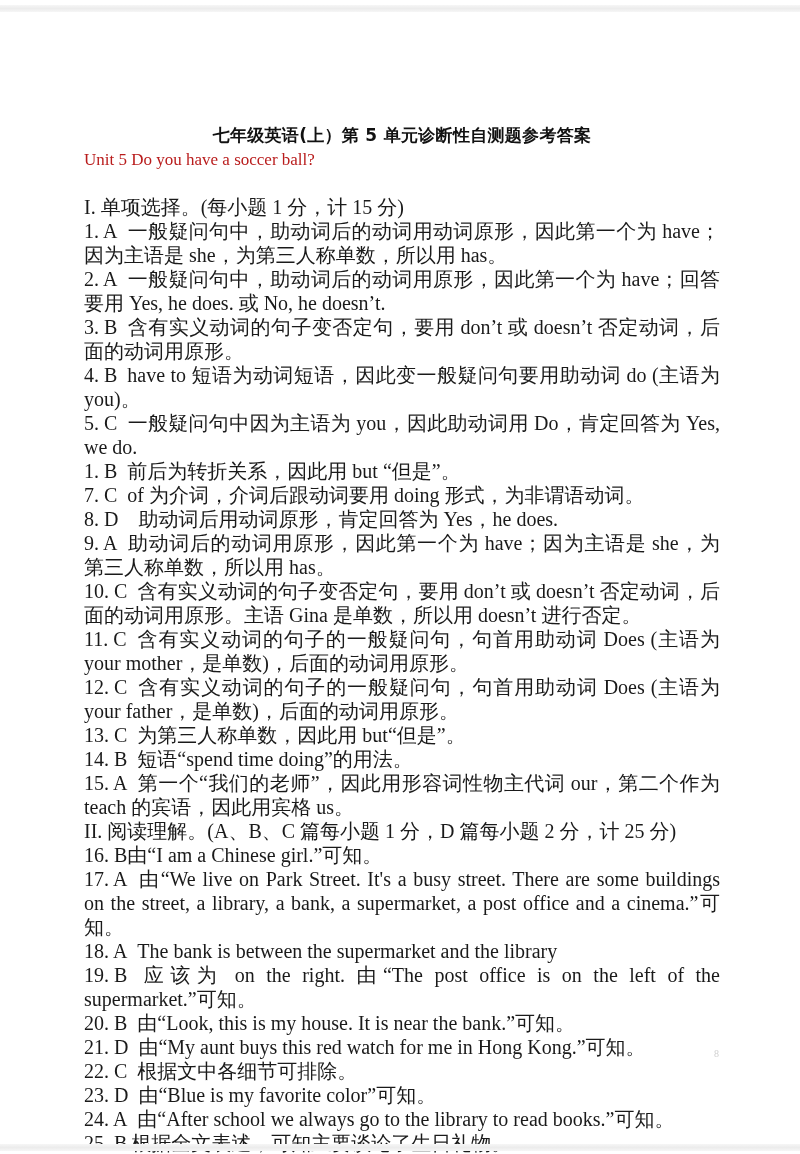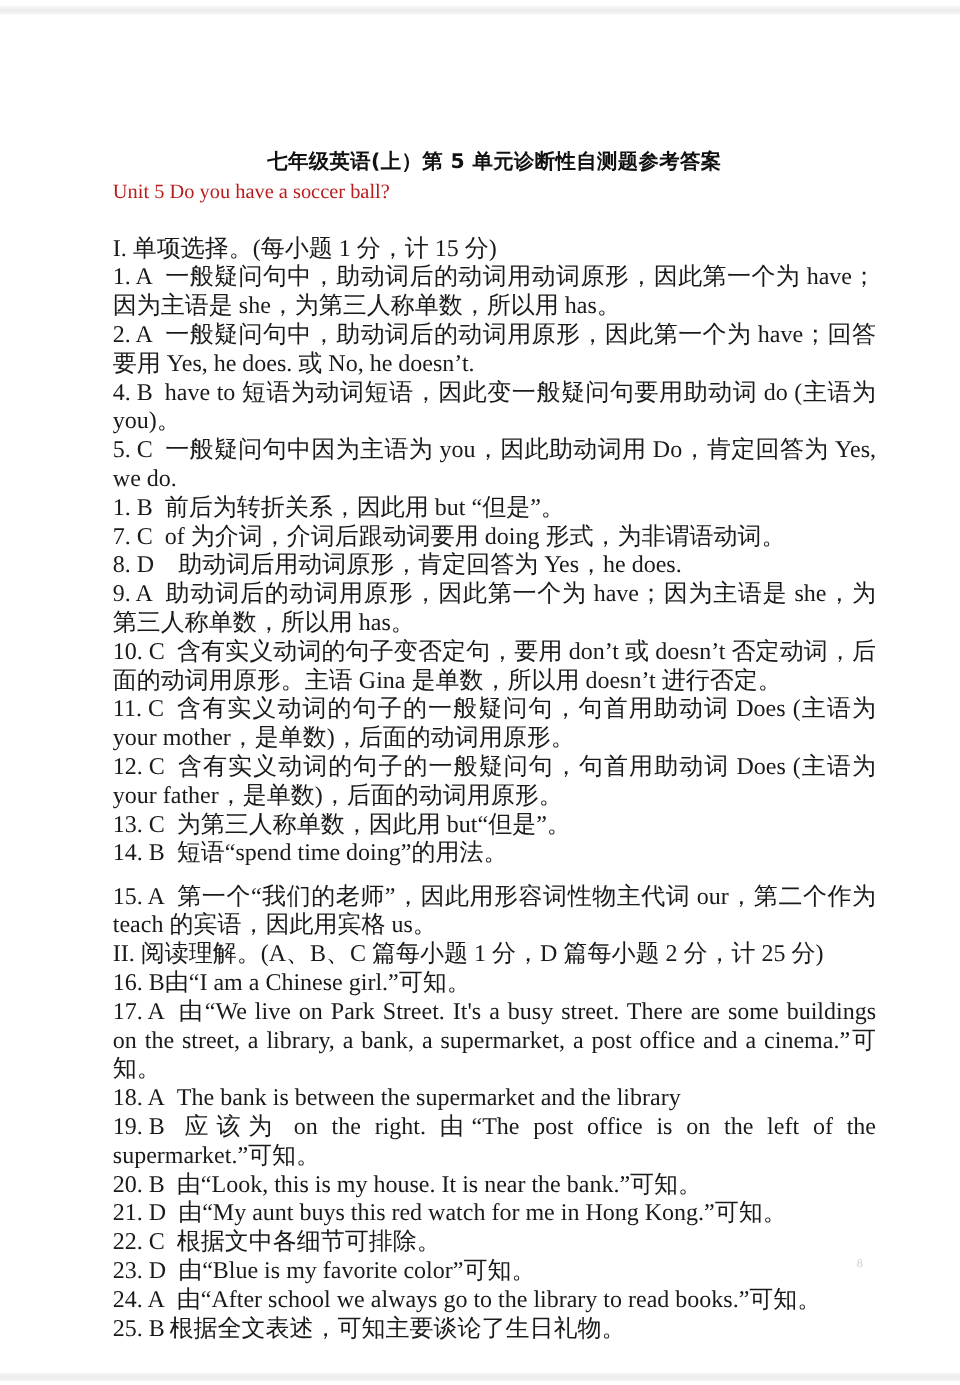--- a/index.html
+++ b/index.html
@@ -10,21 +10,21 @@
   }
   .band-top {
     position: absolute; left: 0; top: 5px; width: 800px; height: 7px;
     background: linear-gradient(#f6f6f6, #ececec 50%, #f6f6f6);
   }
   .band-bottom {
     position: absolute; left: 0; top: 1144px; width: 800px; height: 7px;
     background: linear-gradient(#f6f6f6, #ececec 50%, #f6f6f6);
   }
   .page {
-    position: absolute; left: 94px; top: 122px; width: 636px;
+    position: absolute; left: 84px; top: 122px; width: 636px;
   }
   .title {
     text-align: center; font-family: "DejaVu Sans", "Liberation Sans", sans-serif;
     font-weight: bold; font-size: 17px; line-height: 26px; letter-spacing: 0.3px;
     color: #111;
   }
   .subtitle {
     text-align: left; font-size: 17px; line-height: 24px; margin-top: 0px;
     color: #b91c1c;
   }
@@ -43,32 +43,33 @@
 <div class="page">
   <div class="title">七年级英语(上）第 5 单元诊断性自测题参考答案</div>
   <div class="subtitle">Unit 5 Do you have a soccer ball?</div>
 
   <div class="body-text">
 
     <div class="line">I.  单项选择。(每小题 1 分，计 15 分)</div>
     <div id="sec0">
         <div class="line"><span class="num" style="margin-right: 10px;">1. A</span><span>一般疑问句中，助动词后的动词用动词原形，因此第一个为 have；因为主语是 she，为第三人称单数，所以用 has。</span></div>
         <div class="line"><span class="num" style="margin-right: 10px;">2. A</span><span>一般疑问句中，助动词后的动词用原形，因此第一个为 have；回答要用 Yes, he does. 或 No, he doesn’t.</span></div>
+        <div class="line"><span class="num" style="margin-right: 10px;">3. B</span><span>含有实义动词的句子变否定句，要用 don’t 或 doesn’t 否定动词，后面的动词用原形。</span></div>
         <div class="line"><span class="num" style="margin-right: 10px;">4. B</span><span>have to 短语为动词短语，因此变一般疑问句要用助动词 do (主语为 you)。</span></div>
         <div class="line"><span class="num" style="margin-right: 10px;">5. C</span><span>一般疑问句中因为主语为 you，因此助动词用 Do，肯定回答为 Yes, we do.</span></div>
         <div class="line"><span class="num" style="margin-right: 10px;">1. B</span><span>前后为转折关系，因此用 but “但是”。</span></div>
         <div class="line"><span class="num" style="margin-right: 10px;">7. C</span><span>of 为介词，介词后跟动词要用 doing 形式，为非谓语动词。</span></div>
         <div class="line"><span class="num" style="margin-right: 20px;">8. D</span><span>助动词后用动词原形，肯定回答为 Yes，he does.</span></div>
         <div class="line"><span class="num" style="margin-right: 10px;">9. A</span><span>助动词后的动词用原形，因此第一个为 have；因为主语是 she，为第三人称单数，所以用 has。</span></div>
         <div class="line"><span class="num" style="margin-right: 10px;">10. C</span><span>含有实义动词的句子变否定句，要用 don’t 或 doesn’t 否定动词，后面的动词用原形。主语 Gina 是单数，所以用 doesn’t 进行否定。</span></div>
         <div class="line"><span class="num" style="margin-right: 10px;">11. C</span><span>含有实义动词的句子的一般疑问句，句首用助动词 Does (主语为 your mother，是单数)，后面的动词用原形。</span></div>
         <div class="line"><span class="num" style="margin-right: 10px;">12. C</span><span>含有实义动词的句子的一般疑问句，句首用助动词 Does (主语为 your father，是单数)，后面的动词用原形。</span></div>
         <div class="line"><span class="num" style="margin-right: 10px;">13. C</span><span>为第三人称单数，因此用 but“但是”。</span></div>
         <div class="line"><span class="num" style="margin-right: 10px;">14. B</span><span>短语“spend time doing”的用法。</span></div>
-        <div class="line"><span class="num" style="margin-right: 10px; margin-top: 12px;">15. A</span><span>第一个“我们的老师”，因此用形容词性物主代词 our，第二个作为 teach 的宾语，因此用宾格 us。</span></div>
+        <div class="line"><span class="num" style="margin-right: 10px;">15. A</span><span>第一个“我们的老师”，因此用形容词性物主代词 our，第二个作为 teach 的宾语，因此用宾格 us。</span></div>
       </div>
 
     <div class="line">II.  阅读理解。(A、B、C 篇每小题 1 分，D 篇每小题 2 分，计 25 分)</div>
     <div id="sec1">
         <div class="line"><span class="num" style="">16. B</span><span>由“I am a Chinese girl.”可知。</span></div>
         <div class="line"><span class="num" style="margin-right: 10px;">17. A</span><span>由“We live on Park Street. It's a busy street. There are some buildings on the street, a library, a bank, a supermarket, a post office and a cinema.”可知。</span></div>
         <div class="line"><span class="num" style="margin-right: 10px;">18. A</span><span>The bank is between the supermarket and the library</span></div>
         <div class="line"><span class="num" style="margin-right: 10px;">19. B</span><span>应该为 on the right. 由“The post office is on the left of the supermarket.”可知。</span></div>
         <div class="line"><span class="num" style="margin-right: 10px;">20. B</span><span>由“Look, this is my house. It is near the bank.”可知。</span></div>
         <div class="line"><span class="num" style="margin-right: 10px;">21. D</span><span>由“My aunt buys this red watch for me in Hong Kong.”可知。</span></div>

